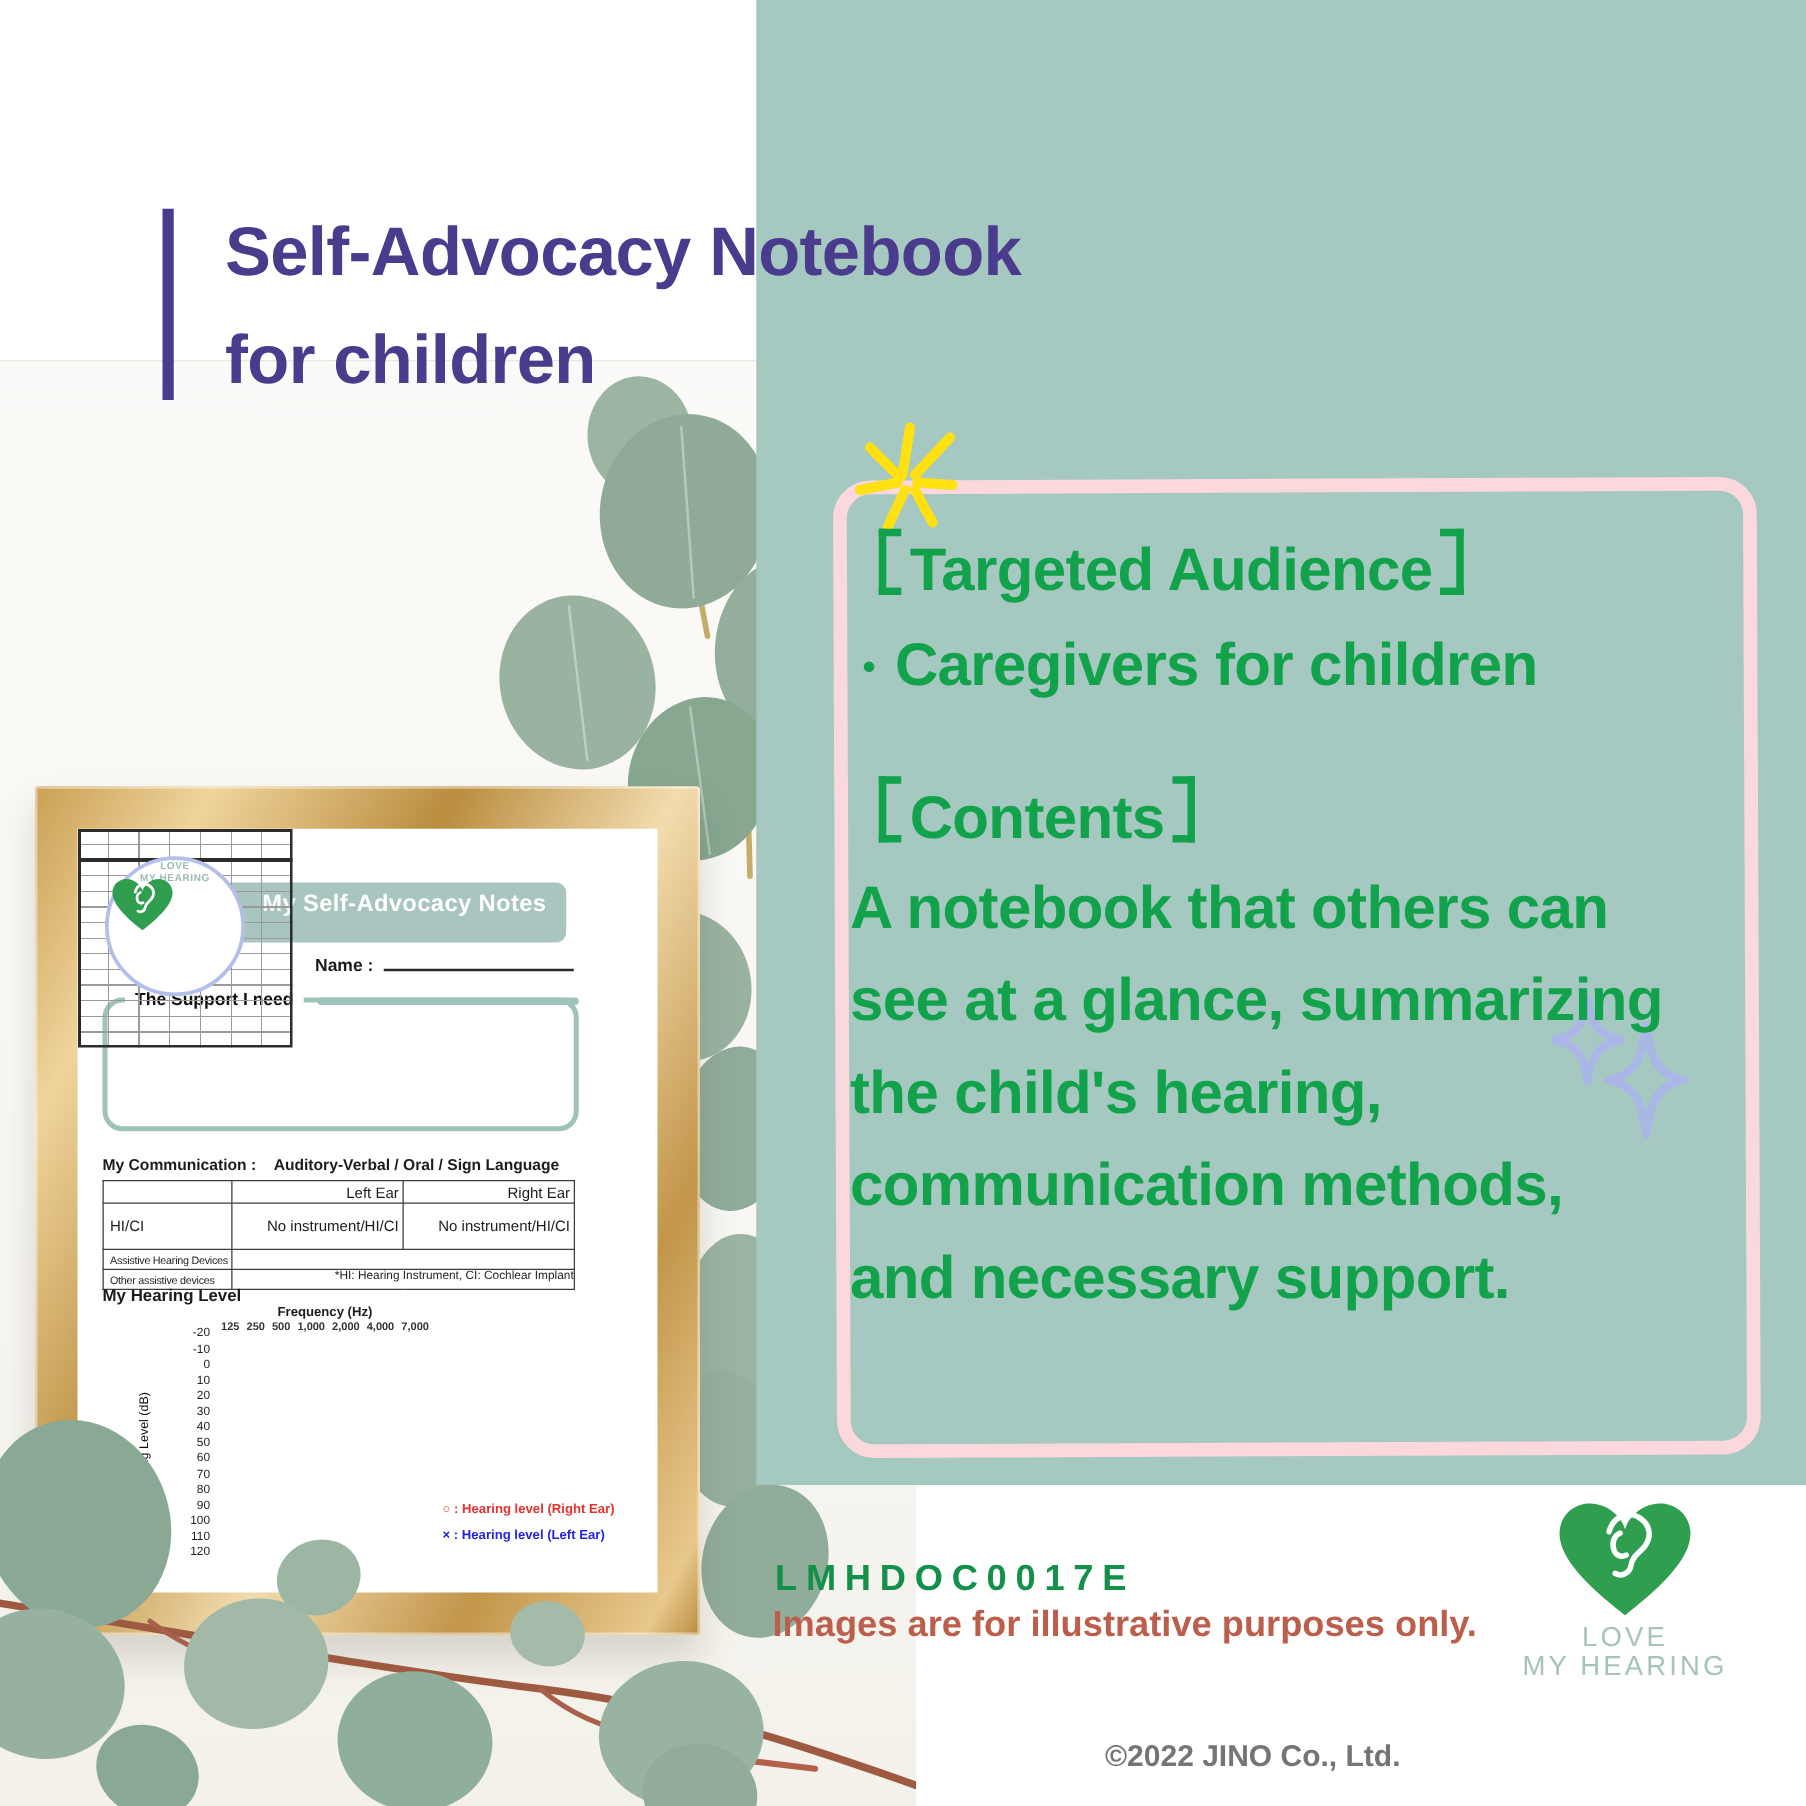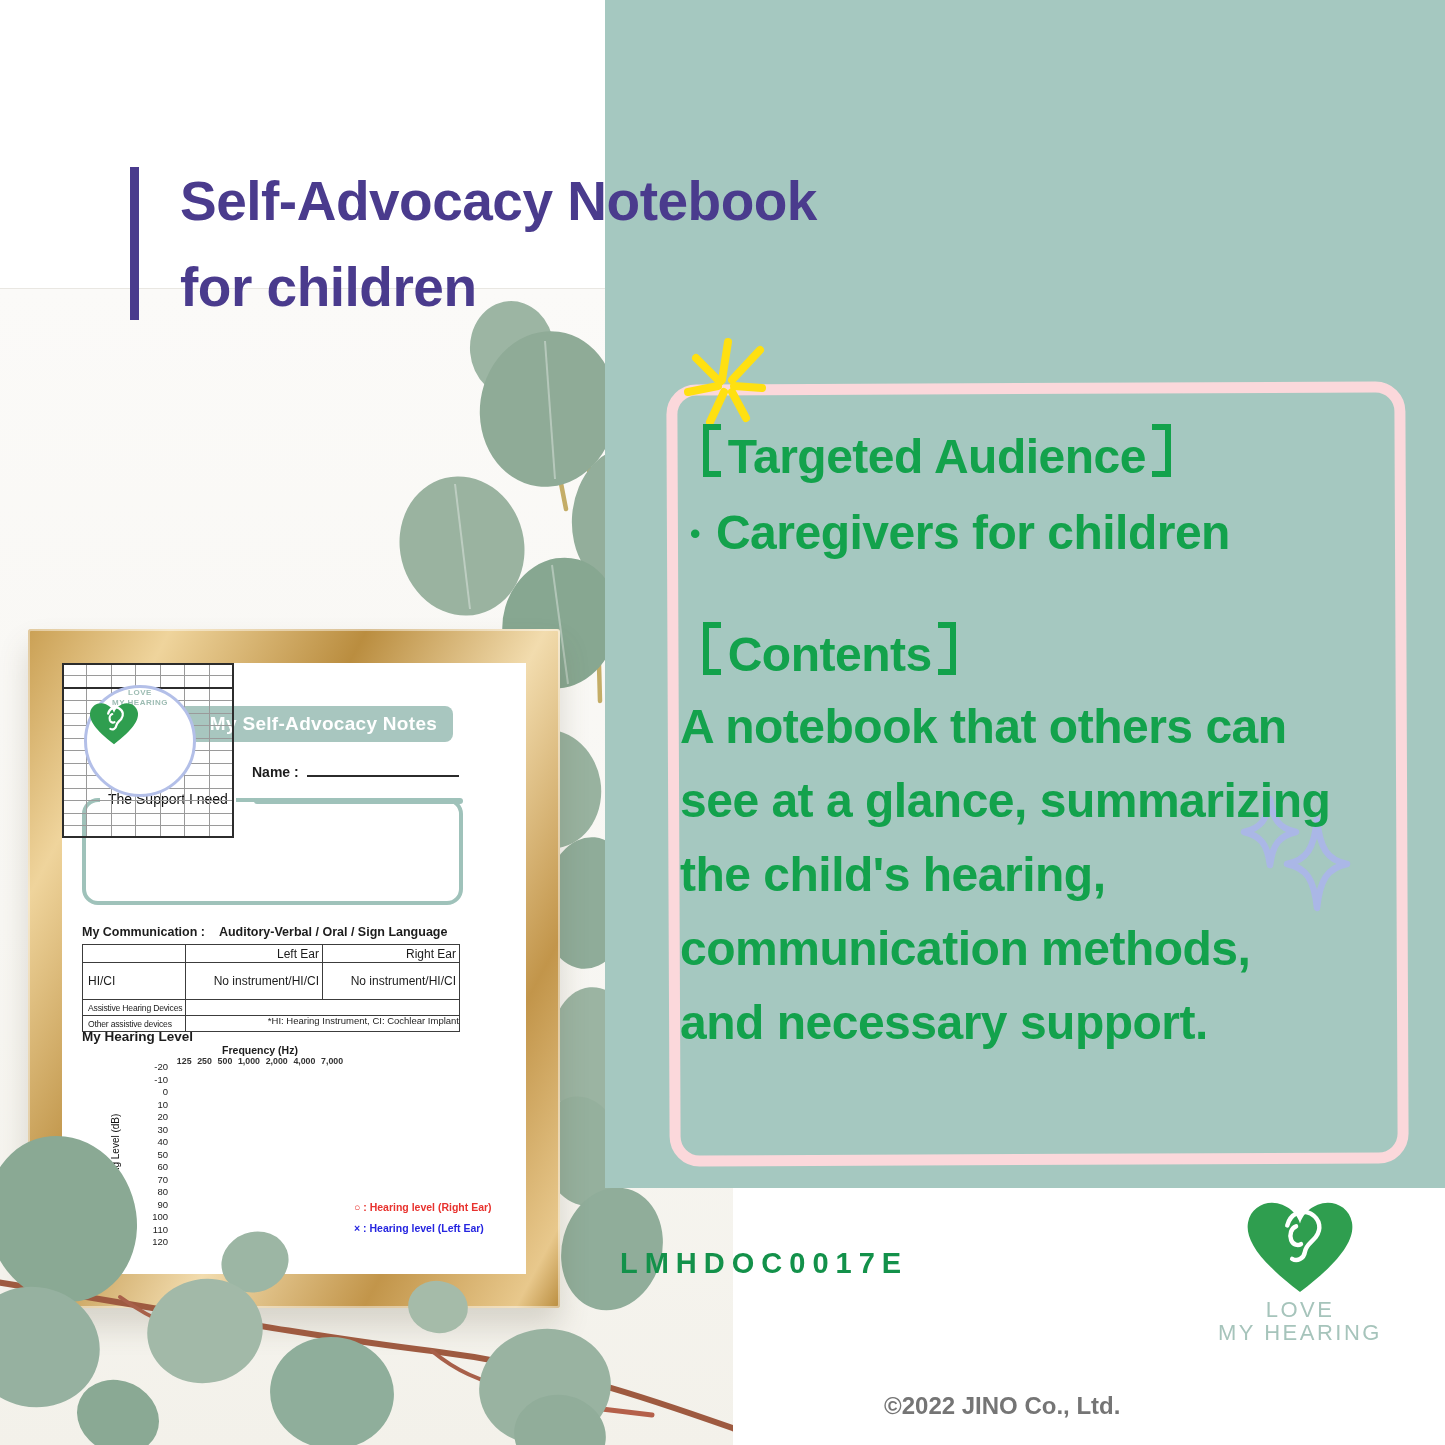--- a/index.html
+++ b/index.html
@@ -22,29 +22,29 @@
          background:linear-gradient(118deg,#caa054,#efd49c 16%,#ba8d3f 38%,#f2dcae 58%,#c2954a 78%,#e8c88c 95%,#b98c3e);
          box-shadow:0 18px 30px rgba(95,85,60,.20), inset 0 0 0 2px rgba(255,255,255,.45);
          border-radius:3px;}
   .doc{position:relative;width:464px;height:611px;background:#fff;
        box-shadow:0 0 0 5px #fcfbf8, inset 0 -2px 0 #ececе6;color:#1c1c1c;}
   .doc *{box-sizing:border-box;}
   .doc-logo{position:absolute;left:22px;top:22px;width:112px;height:112px;border-radius:50%;
             background:#fff;border:3px solid #b3bfe8;text-align:center;z-index:2;}
   .doc-logo svg{display:block;margin:12px auto 0;}
   .doc-logo-t{font-size:8px;letter-spacing:.5px;color:#9dbcb3;line-height:10px;font-weight:700;}
-  .doc-header{position:absolute;left:98px;top:43px;width:293px;height:36px;border-radius:8px;
+  .doc-header{position:absolute;left:98px;top:43px;width:293px;height:48px;border-radius:8px;
               background:var(--c-doc_header_bar);color:#fff;font-weight:700;font-size:19px;
               line-height:36px;text-align:center;padding-left:34px;letter-spacing:.3px;}
   .doc-name{position:absolute;left:190px;top:100px;font-size:14px;font-weight:600;}
   .nameline{display:inline-block;width:152px;height:14px;border-bottom:2px solid #2b2b2b;margin-left:8px;}
   .support-box{position:absolute;left:20px;top:135px;width:381px;height:107px;
                border:4px solid var(--c-support_border);border-radius:16px;}
   .support-label{position:absolute;left:14px;top:-11px;background:#fff;padding:0 8px;
-                 font-size:14px;font-weight:400;color:#111;white-space:nowrap;}
+                 font-size:14px;font-weight:700;color:#111;white-space:nowrap;}
   .support-accent{position:absolute;left:168px;right:-4px;top:-4px;height:6px;border-radius:4px;
                   background:var(--c-support_border);}
   .comm{position:absolute;left:20px;top:262px;font-size:12.5px;font-weight:700;white-space:nowrap;}
   .comm .val{margin-left:14px;margin-top:33px;}
   .doc table{position:absolute;left:20px;top:281px;width:377px;border-collapse:collapse;table-layout:fixed;}
   .doc td{border:1.6px solid #3c3c3c;padding:0 3px;font-size:12px;text-align:right;height:18px;overflow:hidden;white-space:nowrap;}
   .doc tr.main td{height:37px;}
   .doc td.lbl{text-align:left;padding-left:5px;}
   .doc tr.small td{height:16px;font-size:8.6px;letter-spacing:-.2px;}
   .footnote{position:absolute;left:20px;top:352px;width:377px;text-align:right;font-size:9.5px;color:#1d1d1d;}
@@ -292,20 +292,21 @@
 and necessary support.</div>
 
   <div class="titlebar"></div>
   <div class="title">
     <div>Self-Advocacy Notebook</div>
     <div>for children</div>
   </div>
 
   <div class="code">LMHDOC0017E</div>
   <div class="disclaimer">
+    <div>Images are for illustrative purposes only.</div>
   </div>
   <div class="copyright">©2022 JINO Co., Ltd.</div>
 
   <div class="brand">
     <svg width="118" height="102" viewBox="0 0 120 104">
       <path d="M60 98 C 18 66 4 44 7 27 C 10 10 28 3 42 9 C 52 13 58 21 60 28 C 62 21 68 13 78 9 C 92 3 110 10 113 27 C 116 44 102 66 60 98 Z" fill="var(--c-heart_green)"></path>
       <g fill="none" stroke="#fff" stroke-width="4.5" stroke-linecap="round">
         <path d="M47 30 C 50 18 62 13 71 18 C 81 24 82 34 76 42 C 71 48 66 50 65 57 C 64 64 57 67 52 64"></path>
         <path d="M56 31 C 51 33 49 39 51 45 C 53 50 58 51 61 49"></path>
       </g>

